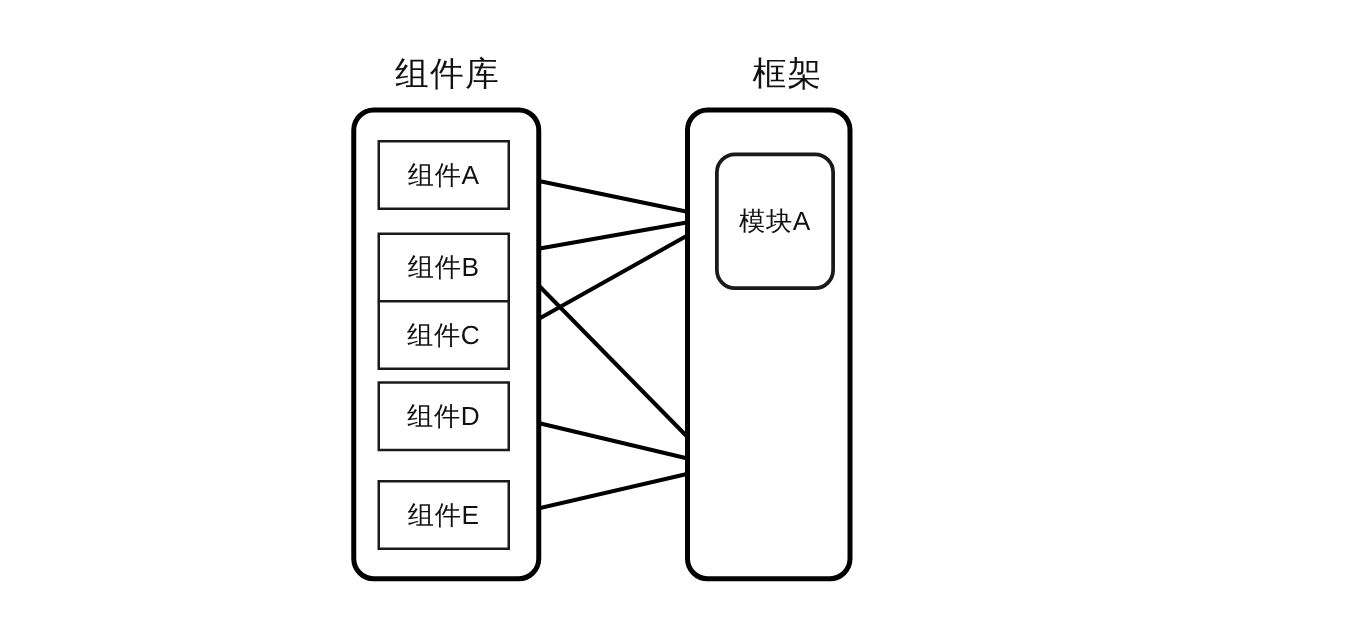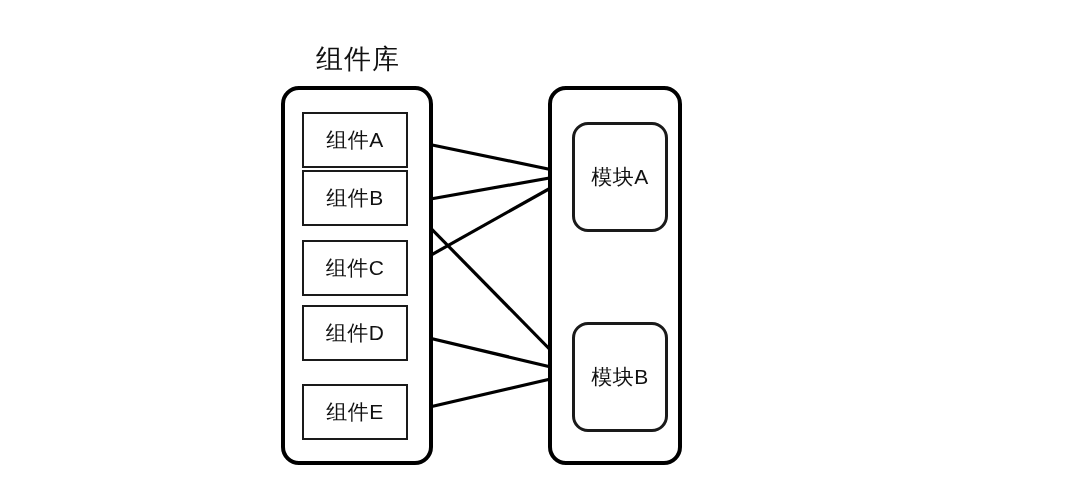--- a/index.html
+++ b/index.html
@@ -54,21 +54,21 @@
   .component-node { left: 302px; width: 106px; height: 56px; }
   .module-node {
     left: 572px;
     width: 96px;
     height: 110px;
     border-radius: 16px;
     border-width: 3px;
   }
 
   #node-compA { top: 112px; }
-  #node-compB { top: 170px; text-align: center; }
+  #node-compB { top: 186px; text-align: center; }
   #node-compC { top: 240px; }
   #node-compD { top: 305px; }
   #node-compE { top: 384px; }
 
   #node-modA { top: 122px; }
   #node-modB { top: 322px; }
 
   #connectors {
     position: absolute;
     left: 0;
@@ -79,20 +79,21 @@
   }
   #connectors line { stroke: #000000; stroke-width: 3.2; }
 </style>
 </head>
 <body>
 
 <div id="canvas">
 
   <div class="group-title" id="title-library">组件库</div>
 
+  <div class="group-title" id="title-framework">框架</div>
 
   <svg id="connectors" viewBox="0 0 1076 500" xmlns="http://www.w3.org/2000/svg">
       <line x1="408" y1="140" x2="572" y2="174" stroke="#000000"></line>
       <line x1="408" y1="203" x2="572" y2="174" stroke="#000000"></line>
       <line x1="408" y1="268" x2="572" y2="176" stroke="#000000"></line>
       <line x1="408" y1="205" x2="572" y2="372" stroke="#000000"></line>
       <line x1="408" y1="333" x2="572" y2="372" stroke="#000000"></line>
       <line x1="408" y1="412" x2="572" y2="374" stroke="#000000"></line>
     </svg>
 
@@ -105,15 +106,14 @@
   <div class="node component-node" id="node-compB">组件B</div>
 
   <div class="node component-node" id="node-compD">组件D</div>
 
   <div class="node component-node" id="node-compC">组件C</div>
 
   <div class="node component-node" id="node-compE">组件E</div>
 
   <div class="node module-node" id="node-modA">模块A</div>
 
-  <div class="node module-node" id="node-modB">模块B</div>
 
 </div>
 
 </body></html>

